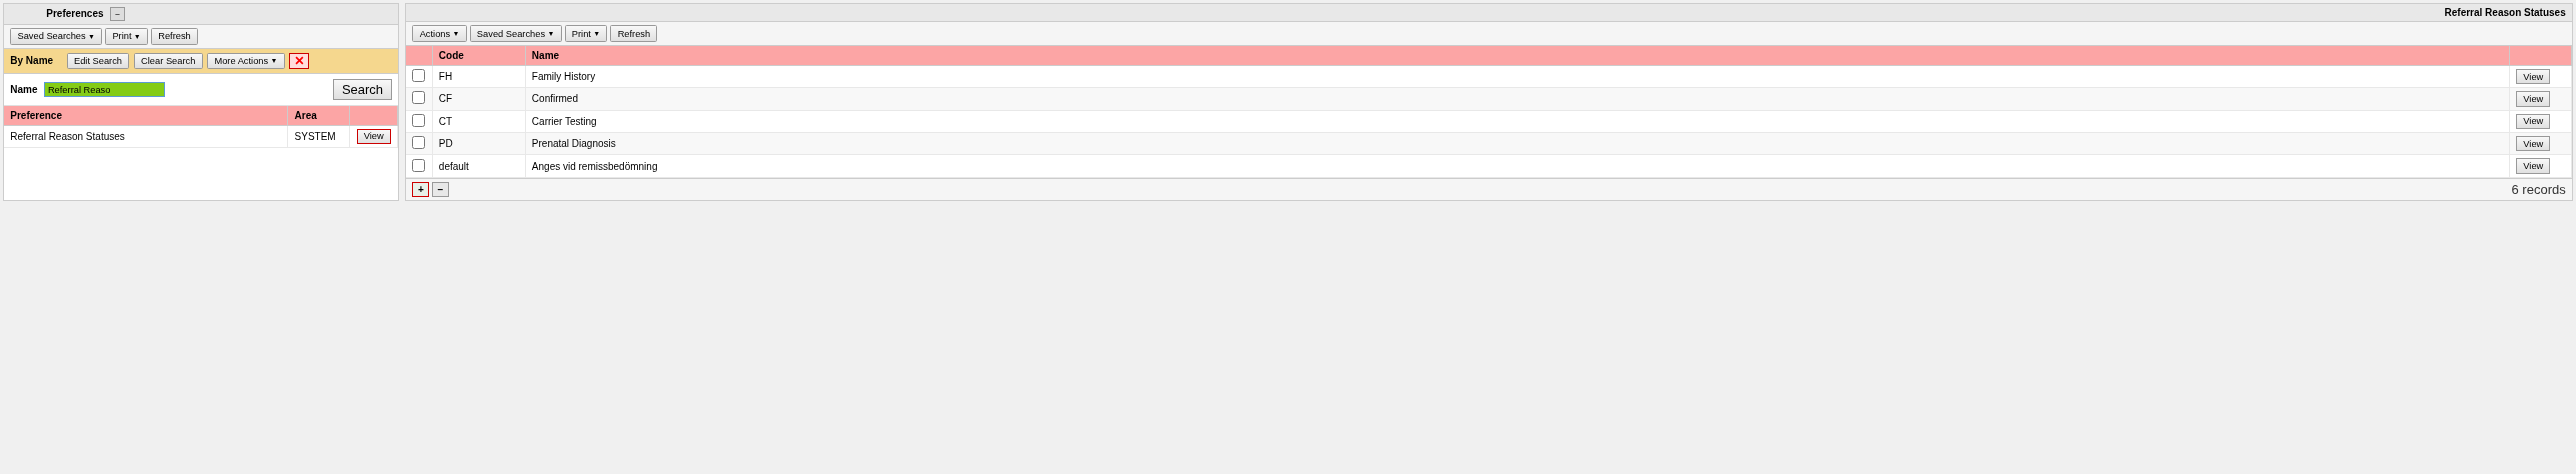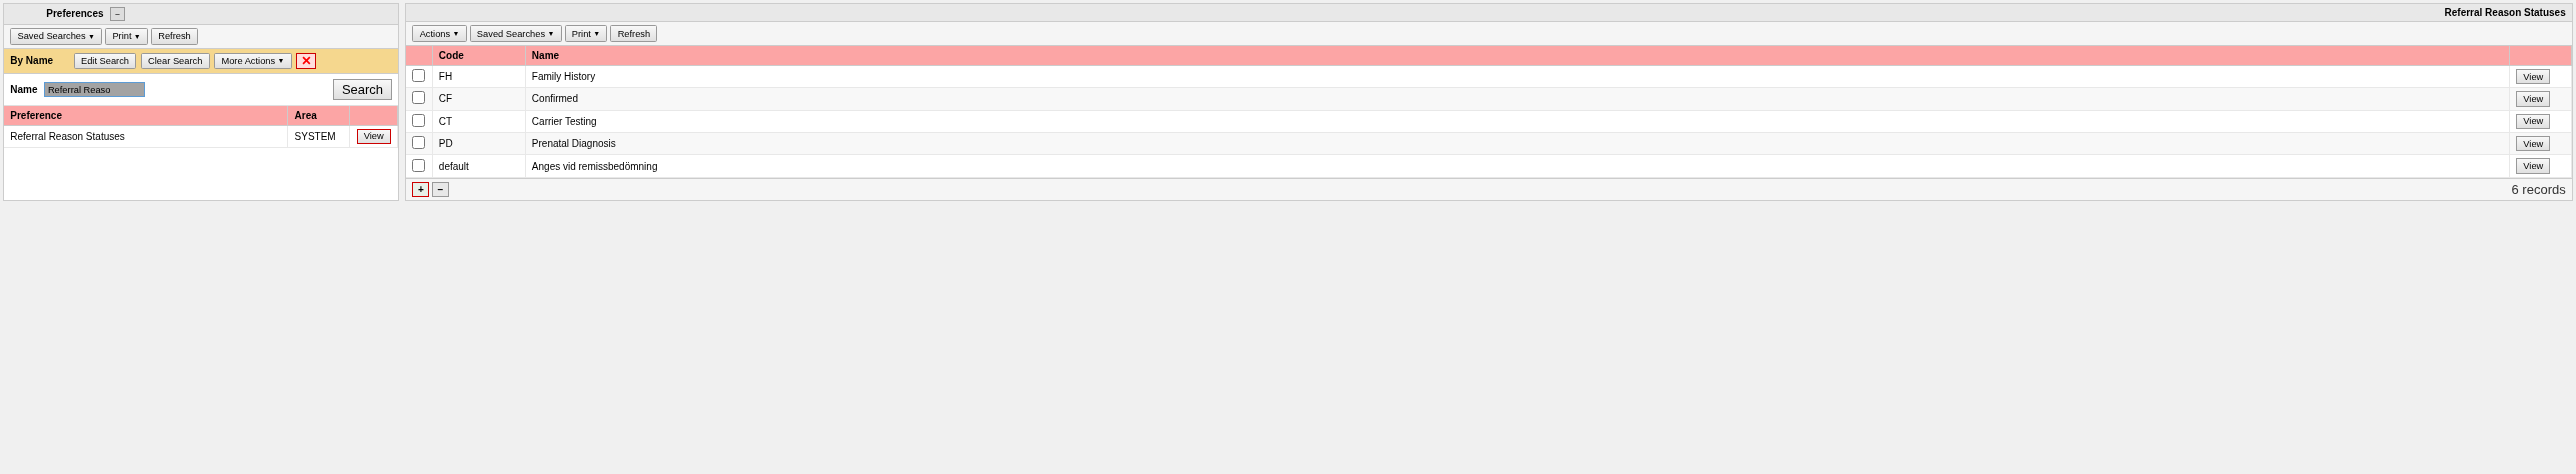--- a/index.html
+++ b/index.html
@@ -81,21 +81,21 @@
       background: #f5d78e;
       border-bottom: 0.8px solid #ccc;
       padding: 3.9px 6.2px;
       display: flex;
       align-items: center;
       gap: 4.7px;
     }
     .search-bar .bar-title {
       font-weight: bold;
       font-size: 10px;
-      margin-right: 16px;
+      margin-right: 9px;
     }
     .search-bar .close-x {
       color: red;
       font-weight: bold;
       font-size: 12.4px;
       cursor: pointer;
       border: 0.8px solid #c00;
       background: #fdd;
       padding: 0.8px 3.9px;
       line-height: 1;
@@ -109,24 +109,24 @@
       gap: 4.7px;
       border-bottom: 0.8px solid #e0e0e0;
     }
     .search-row label {
       font-weight: bold;
       font-size: 10px;
       margin-right: 1.6px;
     }
     .search-input {
       border: 0.8px solid #5b9bd5;
-      background: #a3a3a3;
+      background: #84cc16;
       padding: 1.6px 3.1px;
       font-size: 9.3px;
-      width: 101px;
+      width: 121px;
       outline: none;
     }
     .search-btn {
       border: 0.8px solid #999;
       background: linear-gradient(to bottom, #f8f8f8, #e0e0e0);
       padding: 2.3px 7.8px;
       font-size: 13px;
       cursor: pointer;
       margin-left: auto;
     }

